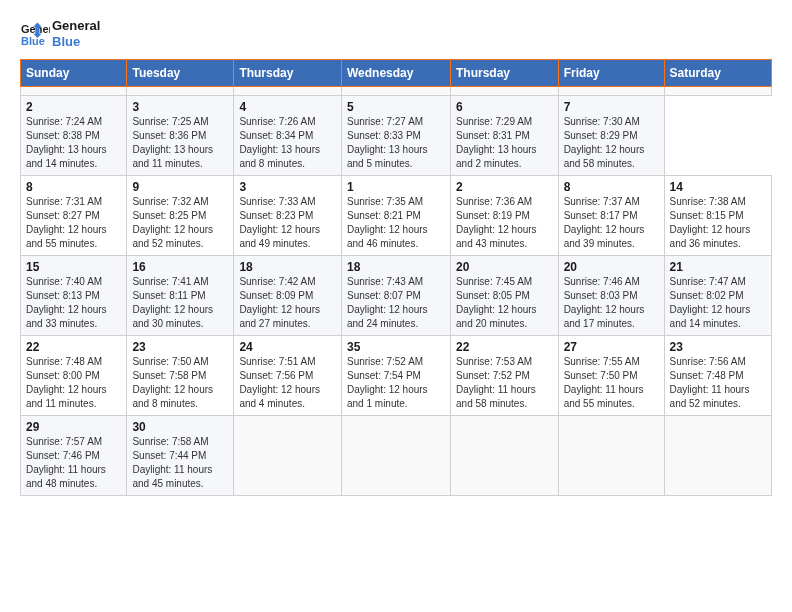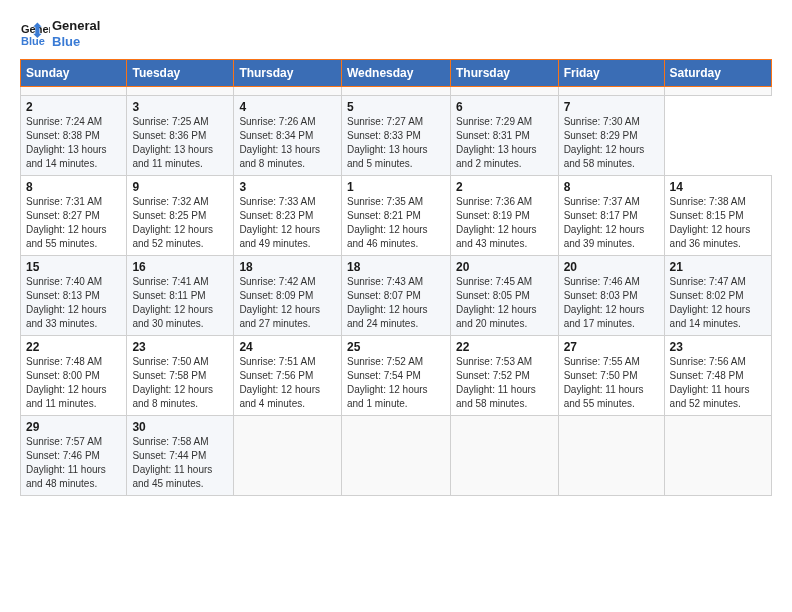--- a/index.html
+++ b/index.html
@@ -223,21 +223,21 @@
           </td>
           <td>
             <span class="day-number">23</span>
             <div class="day-info">Sunrise: 7:50 AM<br>Sunset: 7:58 PM<br>Daylight: 12 hours and 8 minutes.</div>
           </td>
           <td>
             <span class="day-number">24</span>
             <div class="day-info">Sunrise: 7:51 AM<br>Sunset: 7:56 PM<br>Daylight: 12 hours and 4 minutes.</div>
           </td>
           <td>
-            <span class="day-number">25</span>
+            <span class="day-number">35</span>
             <div class="day-info">Sunrise: 7:52 AM<br>Sunset: 7:54 PM<br>Daylight: 12 hours and 1 minute.</div>
           </td>
           <td>
             <span class="day-number">22</span>
             <div class="day-info">Sunrise: 7:53 AM<br>Sunset: 7:52 PM<br>Daylight: 11 hours and 58 minutes.</div>
           </td>
           <td>
             <span class="day-number">27</span>
             <div class="day-info">Sunrise: 7:55 AM<br>Sunset: 7:50 PM<br>Daylight: 11 hours and 55 minutes.</div>
           </td>

